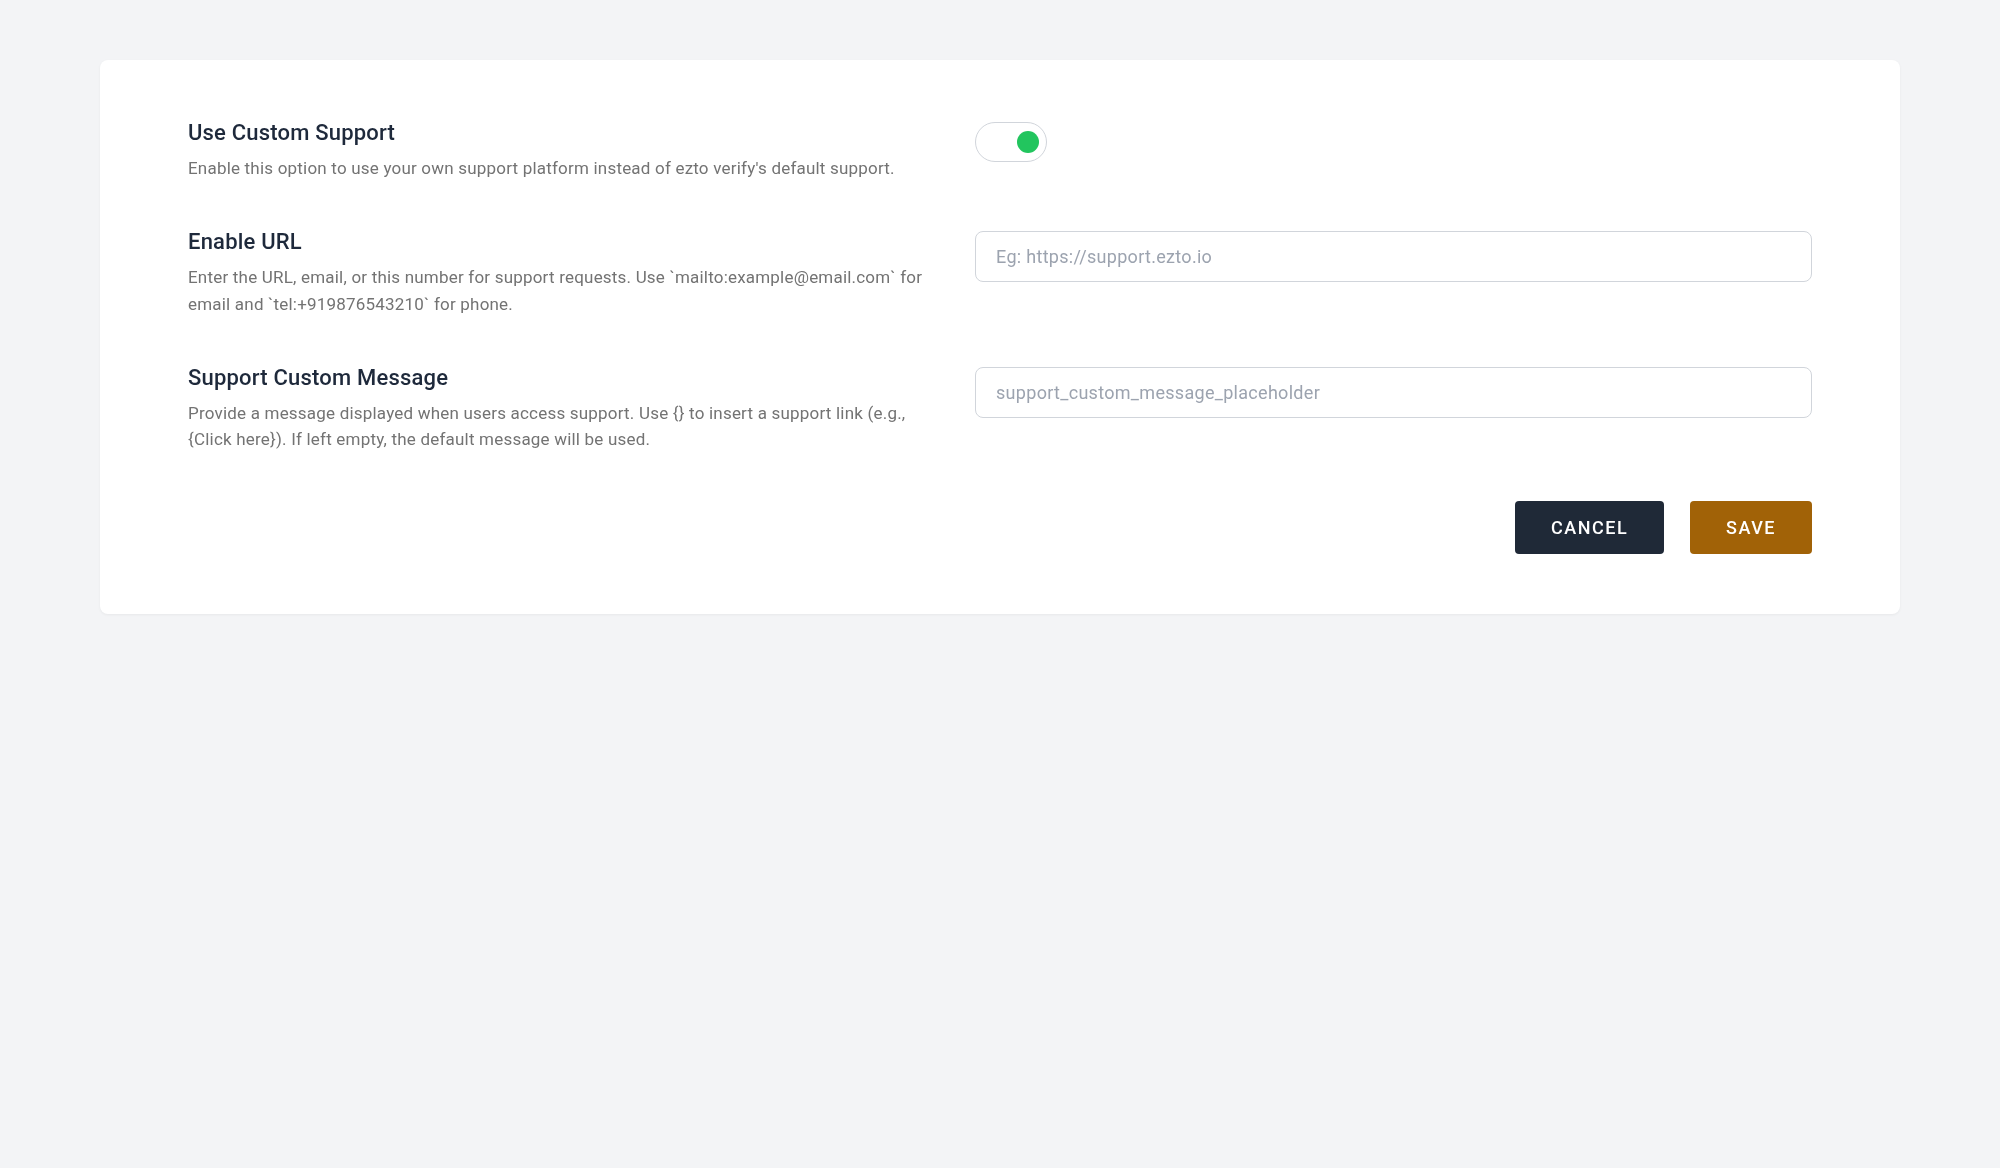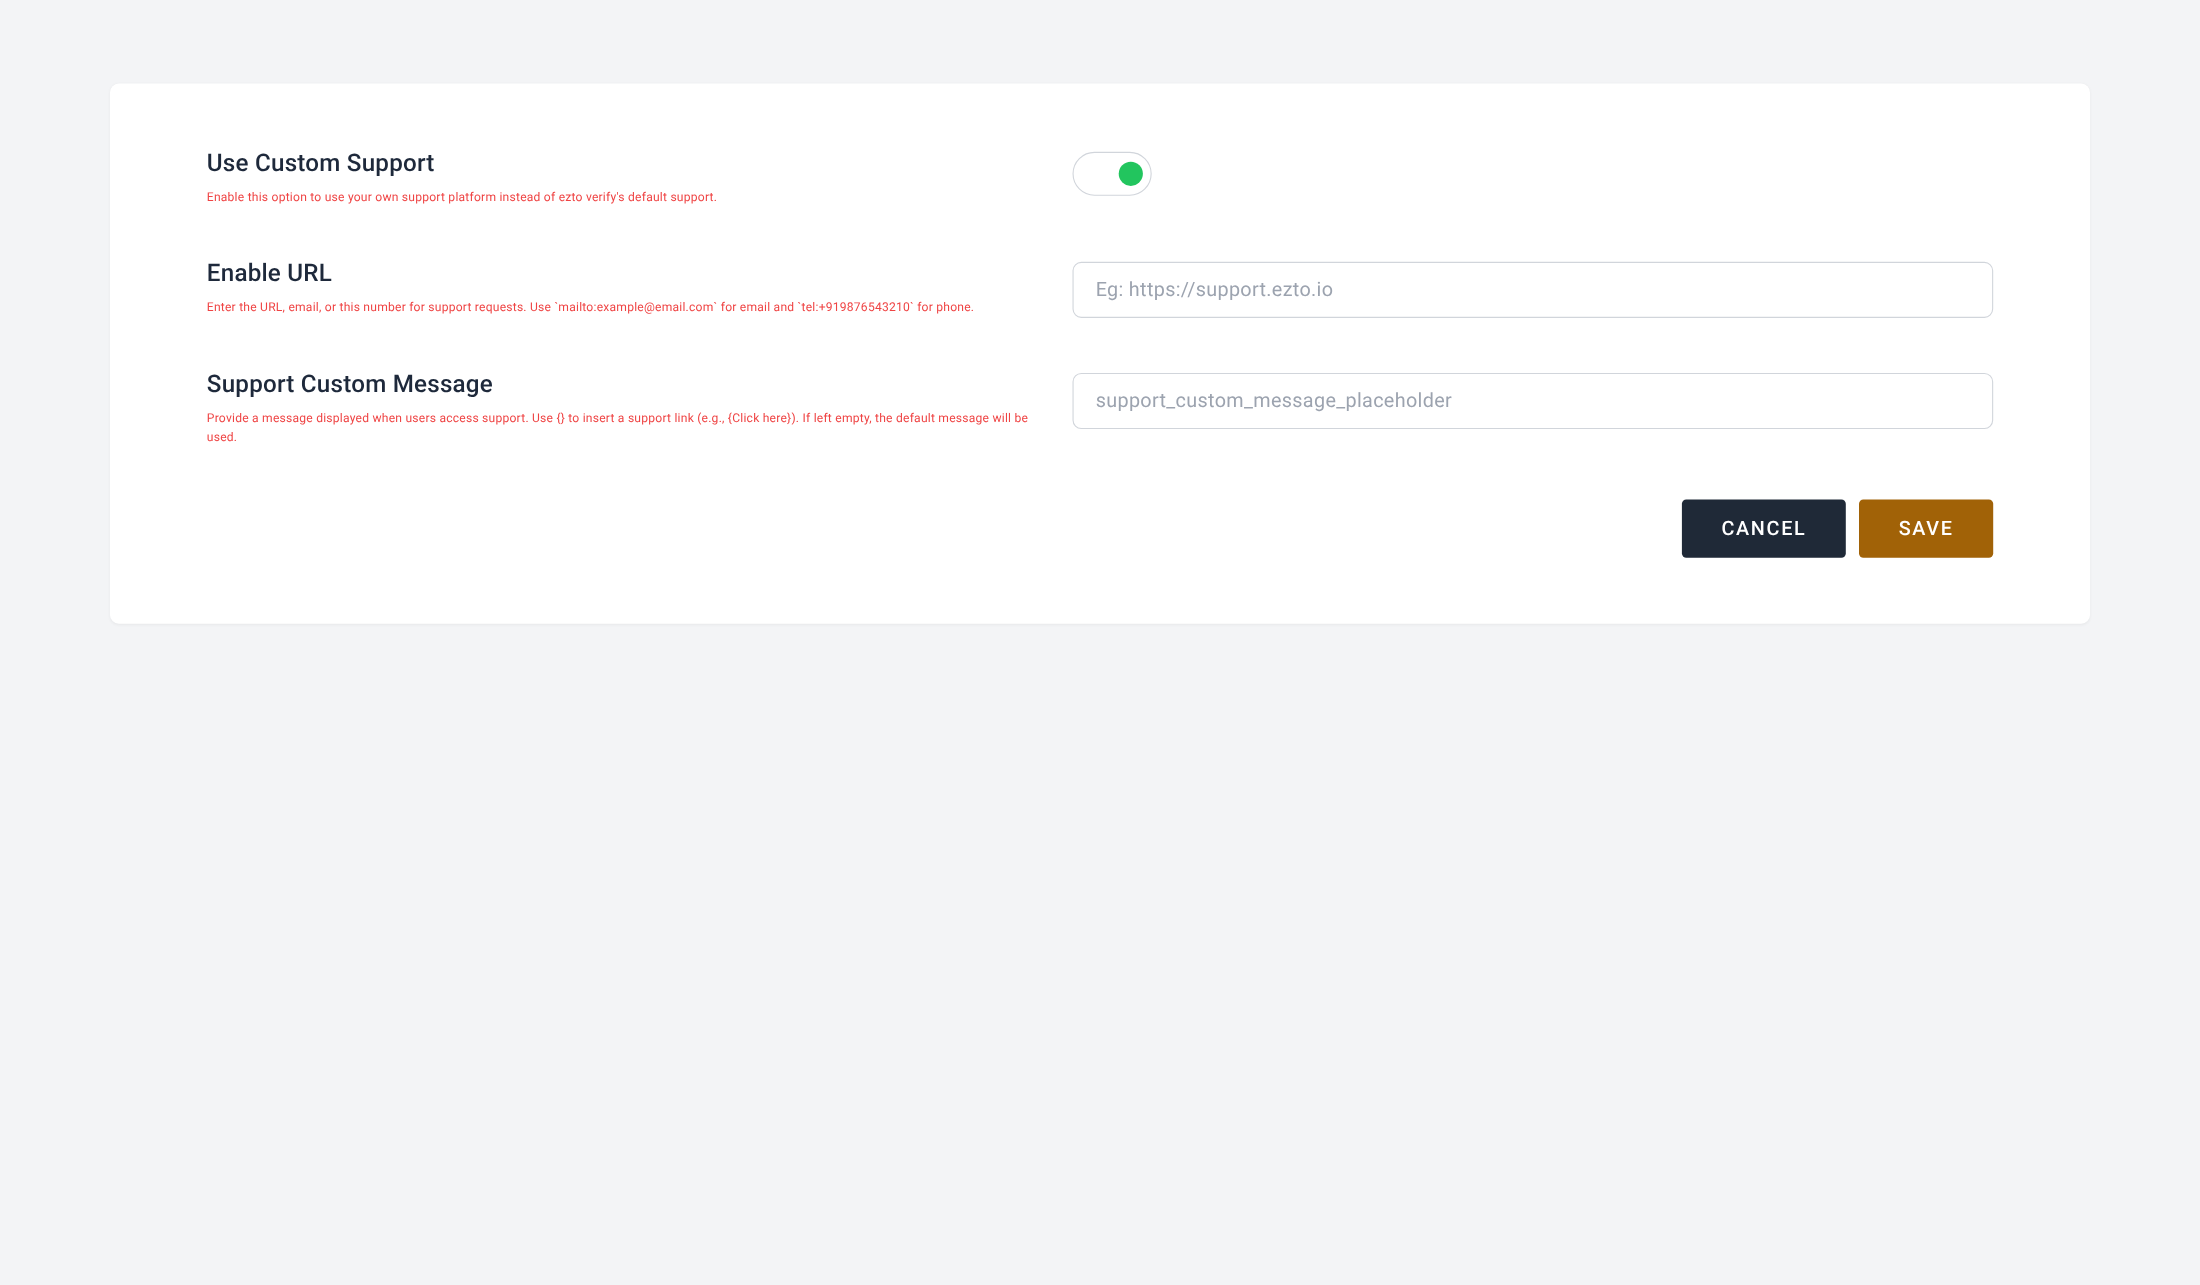--- a/index.html
+++ b/index.html
@@ -13,21 +13,21 @@
       background-color: #f3f4f6;
       padding: 60px;
     }
     
     .card {
       background-color: #ffffff;
       border-radius: 8px;
       box-shadow: 0 1px 3px rgba(0, 0, 0, 0.05);
       padding: 60px 88px;
       max-width: 1800px;
-      margin: 16px auto;
+      margin: 0 auto;
     }
     
     .form-row {
       display: flex;
       gap: 40px;
       margin-bottom: 48px;
       align-items: flex-start;
     }
     
     .form-label-col {
@@ -41,22 +41,22 @@
     
     .field-title {
       font-size: 22px;
       font-weight: 500;
       color: #1e293b;
       margin-bottom: 10px;
       letter-spacing: 0.2px;
     }
     
     .field-description {
-      font-size: 11px;
-      color: #ef4444;
+      font-size: 17px;
+      color: #737373;
       line-height: 1.55;
       letter-spacing: 0.2px;
     }
     
     .toggle-switch {
       position: relative;
       width: 72px;
       height: 40px;
       background-color: #ffffff;
       border: 1px solid #d1d5db;
@@ -93,21 +93,21 @@
       letter-spacing: 0.3px;
     }
     
     .text-input::placeholder {
       color: #9ca3af;
     }
     
     .button-row {
       display: flex;
       justify-content: flex-end;
-      gap: 12px;
+      gap: 26px;
       margin-top: 12px;
     }
     
     .btn {
       padding: 16px 36px;
       font-size: 18px;
       font-weight: 500;
       letter-spacing: 1.5px;
       border: none;
       border-radius: 4px;

